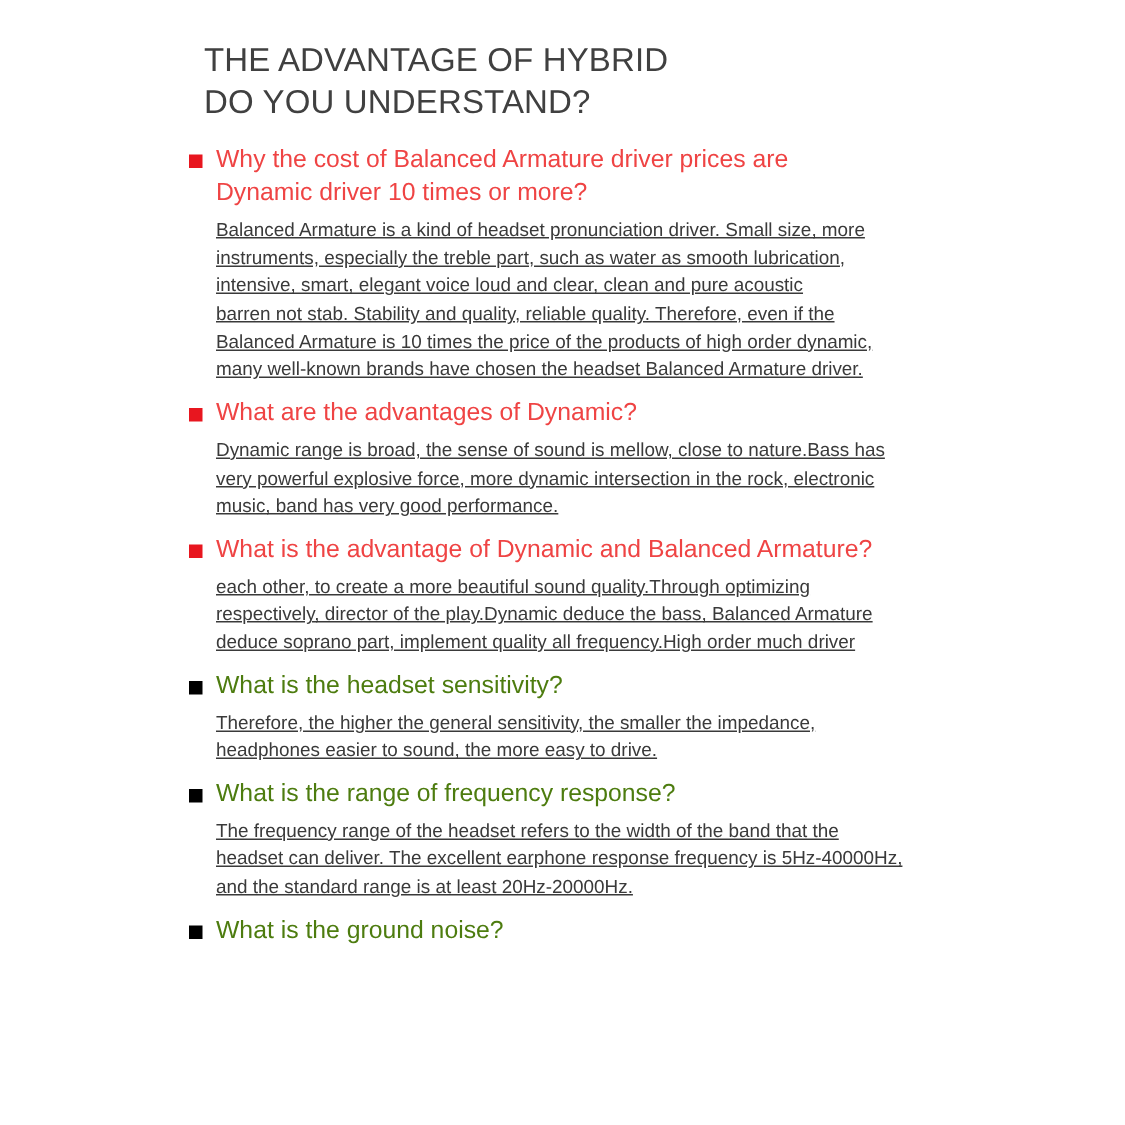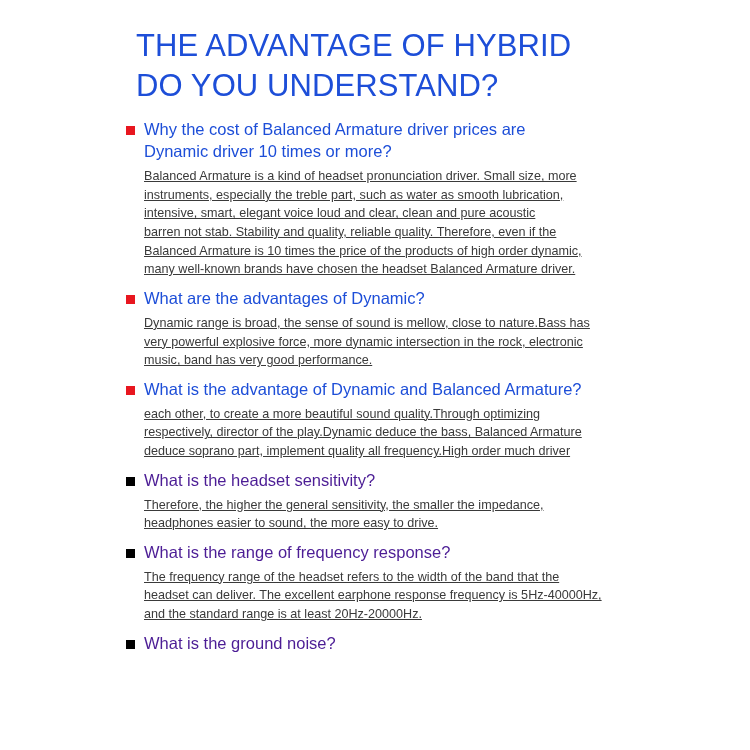--- a/index.html
+++ b/index.html
@@ -14,22 +14,22 @@
     overflow: hidden;
   }
   .page {
     width: 750px;
     height: 750px;
     box-sizing: border-box;
     padding: 26px 40px 0 40px;
     position: relative;
   }
   .doc-title {
-    color: #1d4ed8;
-    font-size: 31px;
+    color: #404040;
+    font-size: 22px;
     line-height: 1.28;
     font-weight: normal;
     letter-spacing: 0.1px;
     margin: 0 0 14px 96px;
   }
   .doc-title .tline {
     display: block;
     white-space: nowrap;
   }
   .section {
@@ -45,27 +45,27 @@
     height: 9px;
     flex: 0 0 auto;
     margin-top: 7px;
     margin-right: 9px;
   }
   .bullet.red { background: #e8161f; }
   .bullet.black { background: #000000; }
   .question {
     font-size: 16.5px;
     line-height: 1.33;
-    color: #1d4ed8;
+    color: #ef4444;
     font-weight: normal;
     max-width: 500px;
     text-align: justify;
     text-justify: inter-word;
   }
-  .question.black { color: #4c1d95; }
+  .question.black { color: #4d7c0f; }
   .question .qline {
     display: block;
   }
   .answer {
     font-size: 12.6px;
     line-height: 1.48;
     color: #3a3a3a;
     margin: 4px 0 9px 104px;
     max-width: 476px;
     text-align: justify;

